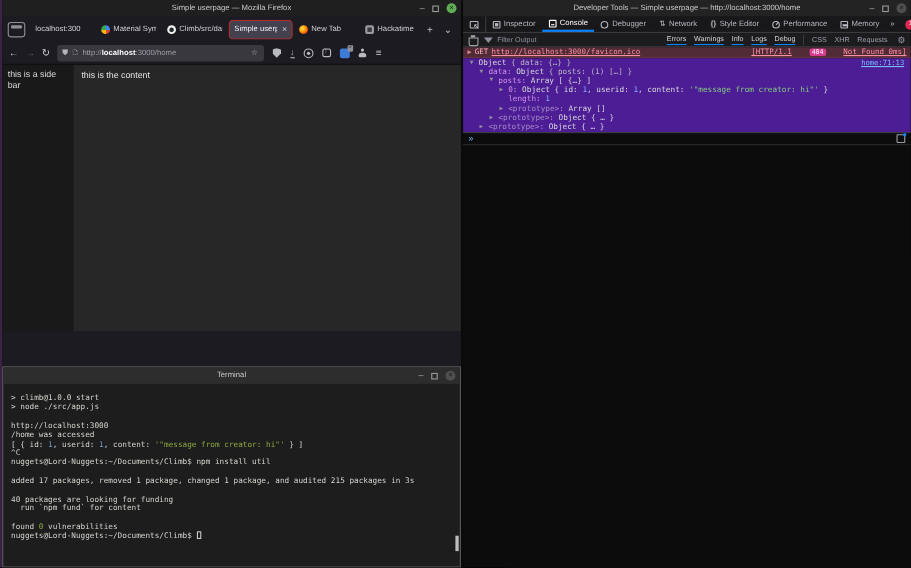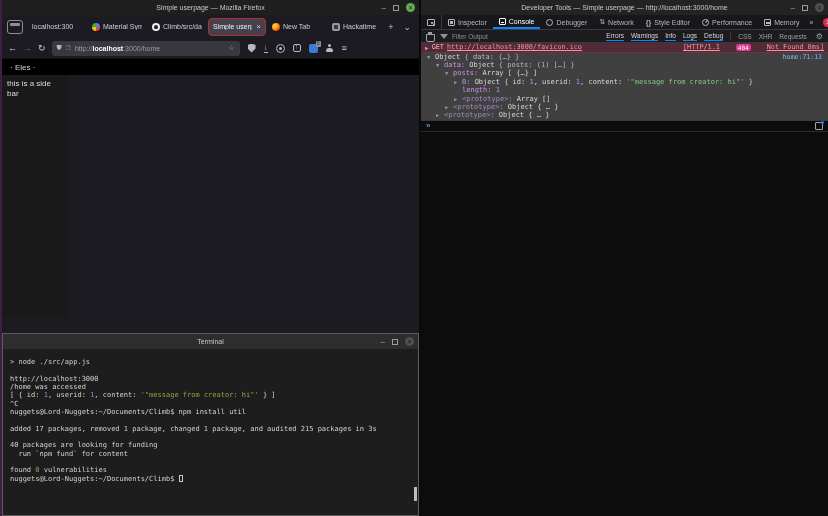--- a/index.html
+++ b/index.html
@@ -141,31 +141,31 @@
   #dt-errorrow { height:9.5px; background:#512b36; border-bottom:1px solid #6a3344;
                  display:flex; align-items:center; padding:0 4px; font-size:6.8px;
                  font-family:"DejaVu Sans Mono", monospace; }
   #dt-errorrow .caret { color:#e08a8a; margin-right:3px; font-size:6px; }
   .err-method { color:#ffb0bd; margin-right:3px; }
   .err-url { color:#ff8fa3; text-decoration:underline; }
   #err-status { margin-left:auto; color:#ff8fa3; display:flex; align-items:center; gap:16px; }
   #err-status .u { text-decoration:underline; }
   .status-badge { background:#d63c8f; color:#fff; border-radius:2px; padding:0 2px; font-size:6px; }
 
-  #console-log-tree { background:#404040; border-bottom:1px solid #3a3a3e;
+  #console-log-tree { background:#4c1d95; border-bottom:1px solid #3a3a3e;
                       font-family:"DejaVu Sans Mono", monospace; font-size:7px; }
   .trow { height:8.4px; display:flex; align-items:center; white-space:pre; }
   .trow .caret { color:#8f8f9d; width:8px; font-size:5.5px; flex:0 0 auto; }
   .k-plain { color:#d7d7db; }
   .k-dim { color:#b9b4c4; }
   .k-key { color:#cf8fe8; }
   .k-proto { color:#a489c7; }
   .k-num { color:#7fadff; }
   .k-str { color:#82c982; }
-  .srclink { margin-left:auto; color:#75bfff; padding-right:6px; font-size:6.5px;text-align:center; }
+  .srclink { margin-left:auto; color:#75bfff; text-decoration:underline; padding-right:6px; font-size:6.5px;text-align:center; }
 
   #dt-inputrow { height:11px; display:flex; align-items:center; padding:0 5px;
                  border-bottom:1px solid #2a2a2e; }
   #dt-prompt { color:#75bfff; font-size:8px; line-height:10px; }
   .splitconsole-icon { margin-left:auto; width:8px; height:8px; border:1px solid #9f9fa8;
                        border-radius:1px; position:relative; }
   .splitconsole-icon::after { content:""; position:absolute; right:-2px; top:-2px; width:3px;
                        height:3px; background:#0a84ff; border-radius:50%; }
 </style>
 </head>
@@ -231,36 +231,37 @@
         <span class="circ-icon"></span>
         <span class="boxarrow-icon"></span>
         <span class="ext-icon">
             <span class="ext-badge">0</span>
           </span>
         <span class="person-icon"></span>
         <span class="menu-icon">≡</span>
       </div>
     </div>
 
-    <div id="page-header">· Eles ·</div>
     <div id="page-body">
       <div id="page-sidebar">this is a side bar</div>
+      <div id="page-content">this is the content</div>
     </div>
   </div>
 
   <div id="terminal" class="abs">
     <div id="term-titlebar" class="titlebar">
       <span class="win-title">Terminal</span>
       <span class="win-controls">
         <span class="wc wc-min">–</span>
         <span class="wc wc-max"></span>
         <span class="wc wc-close">×</span>
       </span>
     </div>
     <div id="terminal-output">
+        <div class="tline"><span class="c-fg">&gt; climb@1.0.0 start</span></div>
         <div class="tline"><span class="c-fg">&gt; node ./src/app.js</span></div>
         <div class="tline">&nbsp;</div>
         <div class="tline"><span class="c-fg">http://localhost:3000</span></div>
         <div class="tline"><span class="c-fg">/home was accessed</span></div>
         <div class="tline"><span class="c-fg">[ { id: </span><span class="c-num">1</span><span class="c-fg">, userid: </span><span class="c-num">1</span><span class="c-fg">, content: </span><span class="c-str">'"message from creator: hi"'</span><span class="c-fg"> } ]</span></div>
         <div class="tline"><span class="c-fg">^C</span></div>
         <div class="tline"><span class="c-fg">nuggets@Lord-Nuggets:~/Documents/Climb$ npm install util</span></div>
         <div class="tline">&nbsp;</div>
         <div class="tline"><span class="c-fg">added 17 packages, removed 1 package, changed 1 package, and audited 215 packages in 3s</span></div>
         <div class="tline">&nbsp;</div>

